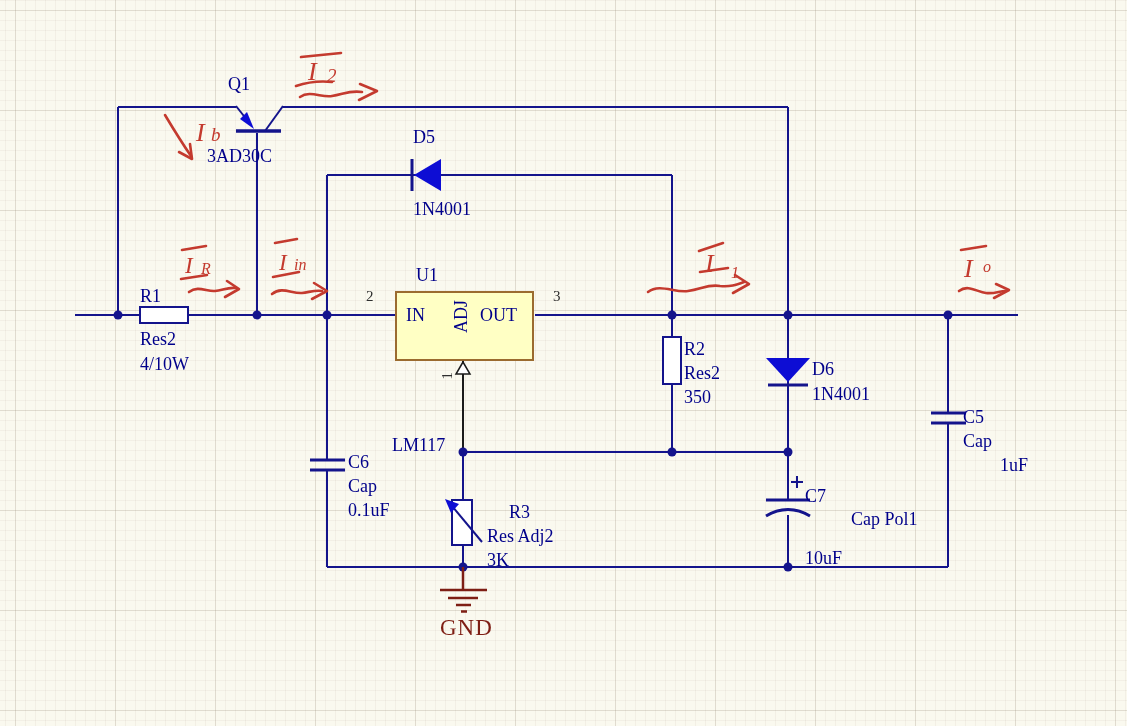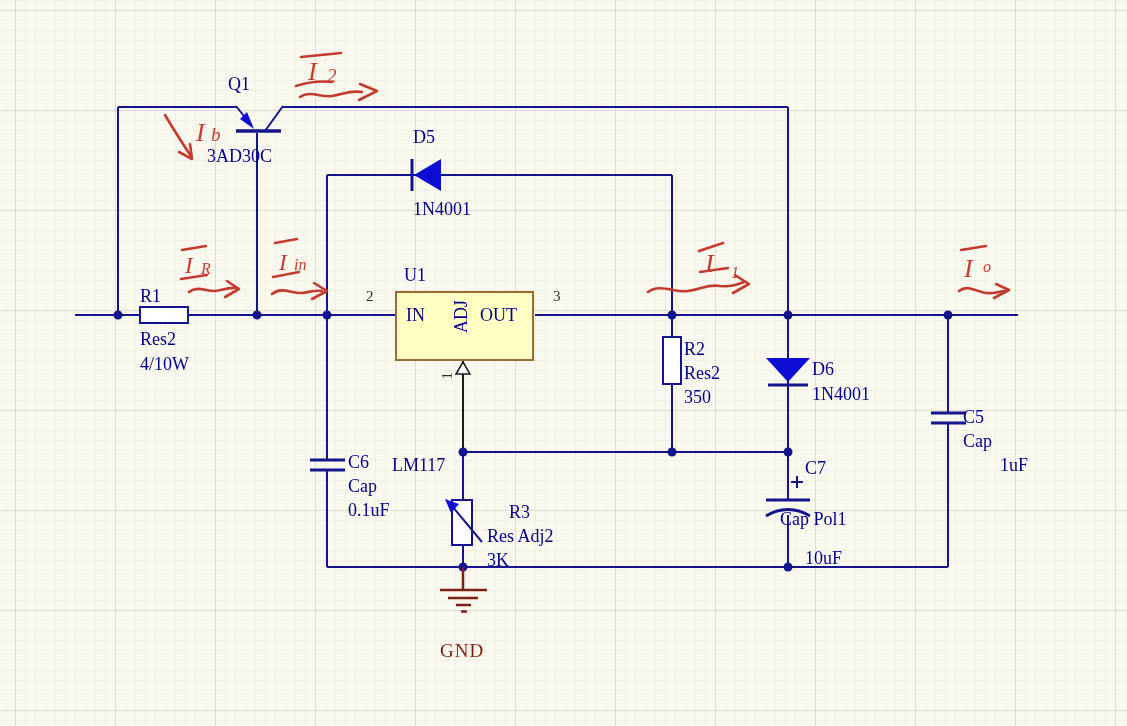--- a/index.html
+++ b/index.html
@@ -11,21 +11,21 @@
       linear-gradient(to bottom, rgba(150,140,120,.20) 1px, transparent 1px),
       linear-gradient(to right, rgba(175,150,140,.10) 1px, transparent 1px),
       linear-gradient(to bottom, rgba(175,150,140,.10) 1px, transparent 1px);
     background-size:100px 100px,100px 100px,10px 10px,10px 10px;
     background-position:15px 10px;
     font-family:"Liberation Serif",serif;
   }
   svg{position:absolute;left:0;top:0;}
   .lbl{position:absolute;font-size:18px;color:#00008b;line-height:1;white-space:nowrap;}
   .pin{font-size:15px;color:#2e2e2e;}
-  .gndlbl{font-size:19px;color:#7e1e14;letter-spacing:1px;margin-top:25px;}
+  .gndlbl{font-size:23px;color:#7e1e14;letter-spacing:1px;}
   .vtext{writing-mode:vertical-rl;transform:rotate(180deg);}
   .wire{stroke:#14148c;stroke-width:2;fill:none;}
   .pinline{stroke:#1b1b1b;stroke-width:2;fill:none;}
   .sym{stroke:#14148c;stroke-width:2;fill:#ffffff;}
   .plate{stroke:#14148c;stroke-width:3;fill:none;}
   .bluefill{fill:#0d0dd4;stroke:none;}
   .gndline{stroke:#7e1e14;stroke-width:2.5;fill:none;}
   .red{stroke:#c43a2e;stroke-width:2.6;fill:none;stroke-linecap:round;stroke-linejoin:round;}
   .ra-main{font-family:"Liberation Serif",serif;font-style:italic;font-size:26px;fill:#c43a2e;}
   .ra-sub{font-family:"Liberation Serif",serif;font-style:italic;font-size:16px;fill:#c43a2e;}
@@ -186,22 +186,22 @@
   <div class="lbl" style="left:228px;top:75px">Q1</div>
   <div class="lbl" style="left:207px;top:147px">3AD30C</div>
 
   <div class="lbl" style="left:413px;top:128px">D5</div>
   <div class="lbl" style="left:413px;top:200px">1N4001</div>
 
   <div class="lbl" style="left:140px;top:287px">R1</div>
   <div class="lbl" style="left:140px;top:330px">Res2</div>
   <div class="lbl" style="left:140px;top:355px">4/10W</div>
 
-  <div class="lbl" style="left:404px;top:266px">U1</div>
-  <div class="lbl" style="left:392px;top:456px">LM117</div>
+  <div class="lbl" style="left:416px;top:266px">U1</div>
+  <div class="lbl" style="left:392px;top:436px">LM117</div>
   <div class="lbl" style="left:406px;top:306px">IN</div>
   <div class="lbl" style="left:480px;top:306px">OUT</div>
   <div class="lbl vtext" style="left:452px;top:300px">ADJ</div>
   <div class="lbl pin" style="left:366px;top:289px">2</div>
   <div class="lbl pin" style="left:553px;top:289px">3</div>
   <div class="lbl pin vtext" style="left:440px;top:372px">1</div>
 
   <div class="lbl" style="left:684px;top:340px">R2</div>
   <div class="lbl" style="left:684px;top:364px">Res2</div>
   <div class="lbl" style="left:684px;top:388px">350</div>
@@ -214,19 +214,19 @@
   <div class="lbl" style="left:1000px;top:456px">1uF</div>
 
   <div class="lbl" style="left:348px;top:453px">C6</div>
   <div class="lbl" style="left:348px;top:477px">Cap</div>
   <div class="lbl" style="left:348px;top:501px">0.1uF</div>
 
   <div class="lbl" style="left:509px;top:503px">R3</div>
   <div class="lbl" style="left:487px;top:527px">Res Adj2</div>
   <div class="lbl" style="left:487px;top:551px">3K</div>
 
-  <div class="lbl" style="left:805px;top:459px">C7</div>
-  <div class="lbl" style="left:780px;top:510px">Cap Pol1</div>
+  <div class="lbl" style="left:805px;top:487px">C7</div>
+  <div class="lbl" style="left:851px;top:510px">Cap Pol1</div>
   <div class="lbl" style="left:805px;top:549px">10uF</div>
 
   <div class="lbl gndlbl" style="left:440px;top:616px">GND</div>
 
 </div>
 
 </body></html>

